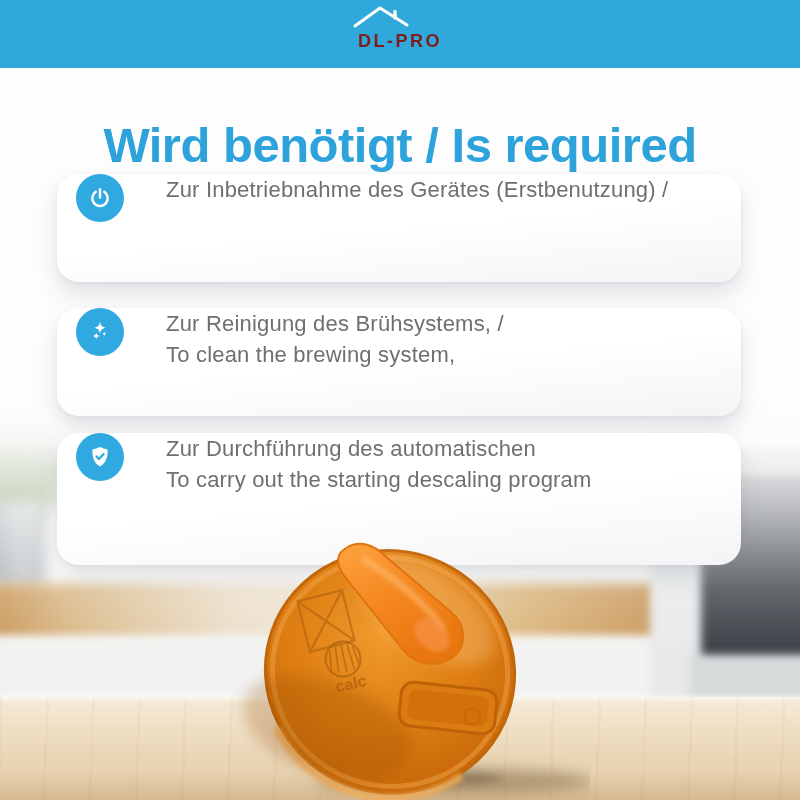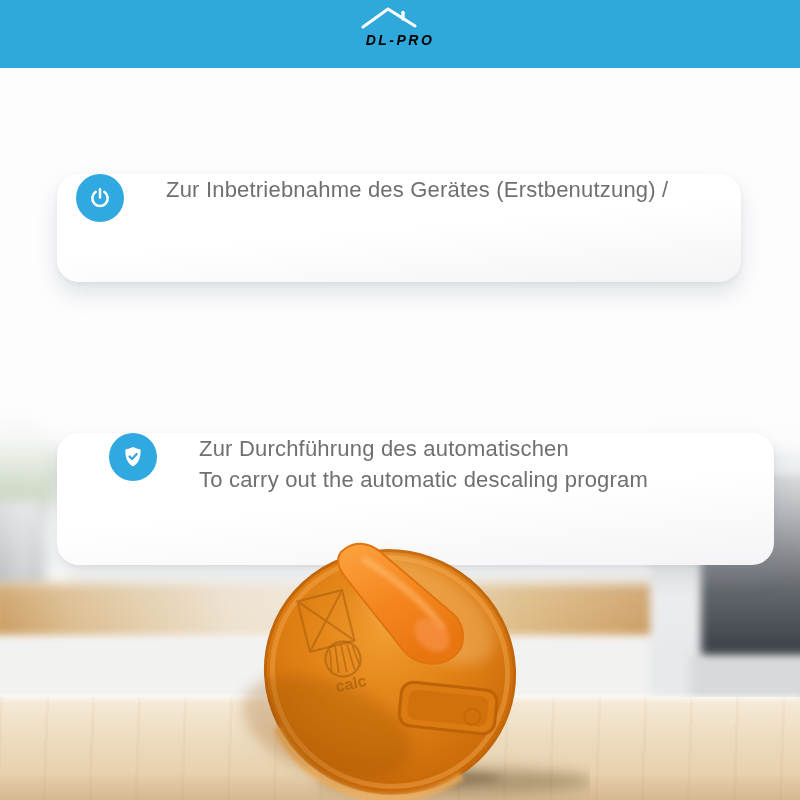--- a/index.html
+++ b/index.html
@@ -42,33 +42,33 @@
     background:linear-gradient(180deg,
       rgba(253,253,254,1) 0%, rgba(253,253,254,1) 50%,
       rgba(253,253,254,.95) 58%, rgba(253,253,254,.72) 66%,
       rgba(253,253,254,.45) 74%, rgba(253,253,254,.18) 82%,
       rgba(253,253,254,0) 92%);}
   
   .band{position:absolute;left:0;top:0;width:800px;height:68px;
     background:var(--brand-blue,#2fa8dc);display:flex;align-items:center;justify-content:center;}
   .logo{position:relative;display:inline-block;}
   .logo-roof{position:absolute;left:-7px;top:-14px;}
-  .logo-text{color:#000000;font-size:14px;font-weight:bold;letter-spacing:2.5px;line-height:1;
-    padding-top:14px;display:inline-block;font-style:italic;}
+  .logo-text{color:#7f1d1d;font-size:18px;font-weight:bold;letter-spacing:2.5px;line-height:1;
+    padding-top:14px;display:inline-block;}
   
   .heading{position:absolute;left:0;top:82px;width:800px;text-align:center;
     color:var(--heading-blue,#2ea3db);font-size:49px;font-weight:800;letter-spacing:-.5px;line-height:1.25;}
   
   .card{position:absolute;left:57px;width:684px;border-radius:22px;
     background:linear-gradient(175deg,#ffffff 50%,#f4f4f6 100%);
     box-shadow:0 12px 22px rgba(125,130,140,.22), 0 2px 4px rgba(125,130,140,.10);
     display:flex;align-items:flex-start;gap:10px;}
   .card1{top:174px;height:108px;}
   .card2{top:308px;height:108px;}
-  .card3{top:433px;height:132px;padding-left:33px;}
+  .card3{top:433px;height:132px;}
   .icon-circle{flex:0 0 auto;width:48px;height:48px;border-radius:50%;margin-left:19px;
     background:var(--icon-blue,#2fa9df);display:flex;align-items:center;justify-content:center;}
   .card-text{margin-left:32px;margin-right:20px;color:var(--card-text-gray,#6f6f6f);
     font-size:22px;line-height:31px;letter-spacing:.2px;}
   
   .disc{position:absolute;left:215px;top:532px;width:375px;height:268px;}
 </style>
 </head>
 <body>
 
@@ -94,44 +94,58 @@
   <div class="band">
     <div class="logo">
       <svg class="logo-roof" width="62" height="26" viewBox="0 0 62 26">
         <path d="M4 22 L29 4 L56 21" fill="none" stroke="#ffffff" stroke-width="3" stroke-linecap="round" stroke-linejoin="round"></path>
         <path d="M44 7.5 V 14" fill="none" stroke="#ffffff" stroke-width="3.5" stroke-linecap="round"></path>
       </svg>
       <span class="logo-text">DL-PRO</span>
     </div>
   </div>
 
+  <h1 class="heading">Wird benötigt / Is required</h1>
 
   <div class="card card1">
     <div class="icon-circle">
       <svg width="26" height="26" viewBox="0 0 24 24">
         <path d="M12 4 V 11.5" fill="none" stroke="#ffffff" stroke-width="2.3" stroke-linecap="round"></path>
         <path d="M8.1 6.3 a 7.1 7.1 0 1 0 7.8 0" fill="none" stroke="#ffffff" stroke-width="2.3" stroke-linecap="round"></path>
       </svg>
     </div>
     <div class="card-text">
       <div>Zur Inbetriebnahme des Gerätes (Erstbenutzung) /</div>
     </div>
   </div>
 
+  <div class="card card2">
+    <div class="icon-circle">
+      <svg width="26" height="26" viewBox="0 0 24 24">
+        <path fill="#ffffff" d="M12 2.5 C12.6 6.1 13.9 7.4 17.5 8 C13.9 8.6 12.6 9.9 12 13.5 C11.4 9.9 10.1 8.6 6.5 8 C10.1 7.4 11.4 6.1 12 2.5 Z"></path>
+        <path fill="#ffffff" d="M8.5 12.5 C8.85 14.6 9.6 15.35 11.7 15.7 C9.6 16.05 8.85 16.8 8.5 18.9 C8.15 16.8 7.4 16.05 5.3 15.7 C7.4 15.35 8.15 14.6 8.5 12.5 Z"></path>
+        <path fill="#ffffff" d="M15.9 11.6 C16.1 12.9 16.6 13.4 17.9 13.6 C16.6 13.8 16.1 14.3 15.9 15.6 C15.7 14.3 15.2 13.8 13.9 13.6 C15.2 13.4 15.7 12.9 15.9 11.6 Z"></path>
+      </svg>
+    </div>
+    <div class="card-text">
+      <div>Zur Reinigung des Brühsystems, /</div>
+      <div>To clean the brewing system,</div>
+    </div>
+  </div>
 
   <div class="card card3">
     <div class="icon-circle">
       <svg width="26" height="26" viewBox="0 0 24 24">
         <path fill="#ffffff" d="M12 2.8 C14.3 3.9 16.6 4.6 19 5 C19 10 19 16.3 12 20.8 C5 16.3 5 10 5 5 C7.4 4.6 9.7 3.9 12 2.8 Z"></path>
         <path d="M8.8 11.6 L11.1 13.9 L15.4 9.3" fill="none" stroke="#2fa9df" stroke-width="2.1" stroke-linecap="round" stroke-linejoin="round"></path>
       </svg>
     </div>
     <div class="card-text">
       <div>Zur Durchführung des automatischen</div>
-      <div>To carry out the automatic descaling program</div>
+      <div>To carry out the starting descaling program</div>
     </div>
   </div>
 
   <svg class="disc" viewBox="0 0 375 268">
     <defs>
       <radialGradient id="discFace" cx="42%" cy="36%" r="75%">
         <stop offset="0%" stop-color="#f09b2e"></stop>
         <stop offset="45%" stop-color="#e08014"></stop>
         <stop offset="74%" stop-color="#d0700c"></stop>
         <stop offset="100%" stop-color="#bf6106"></stop>

